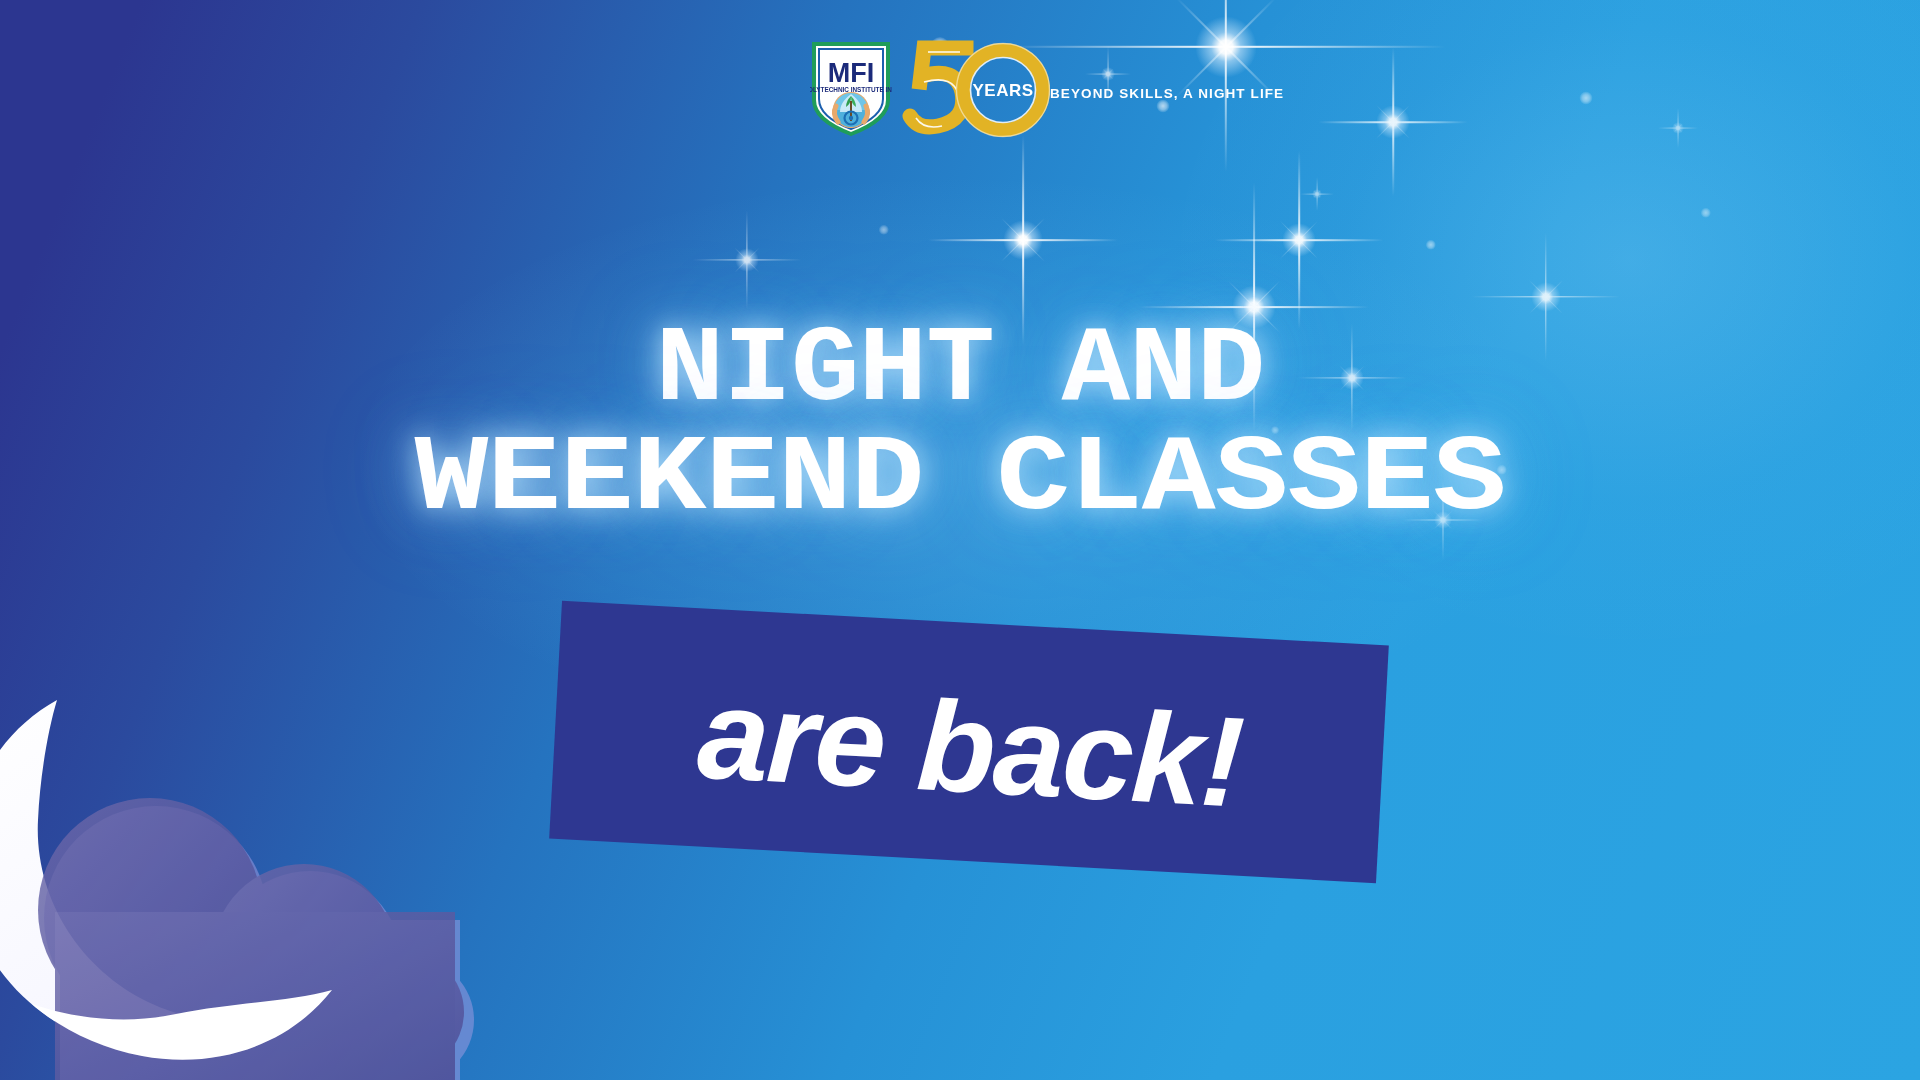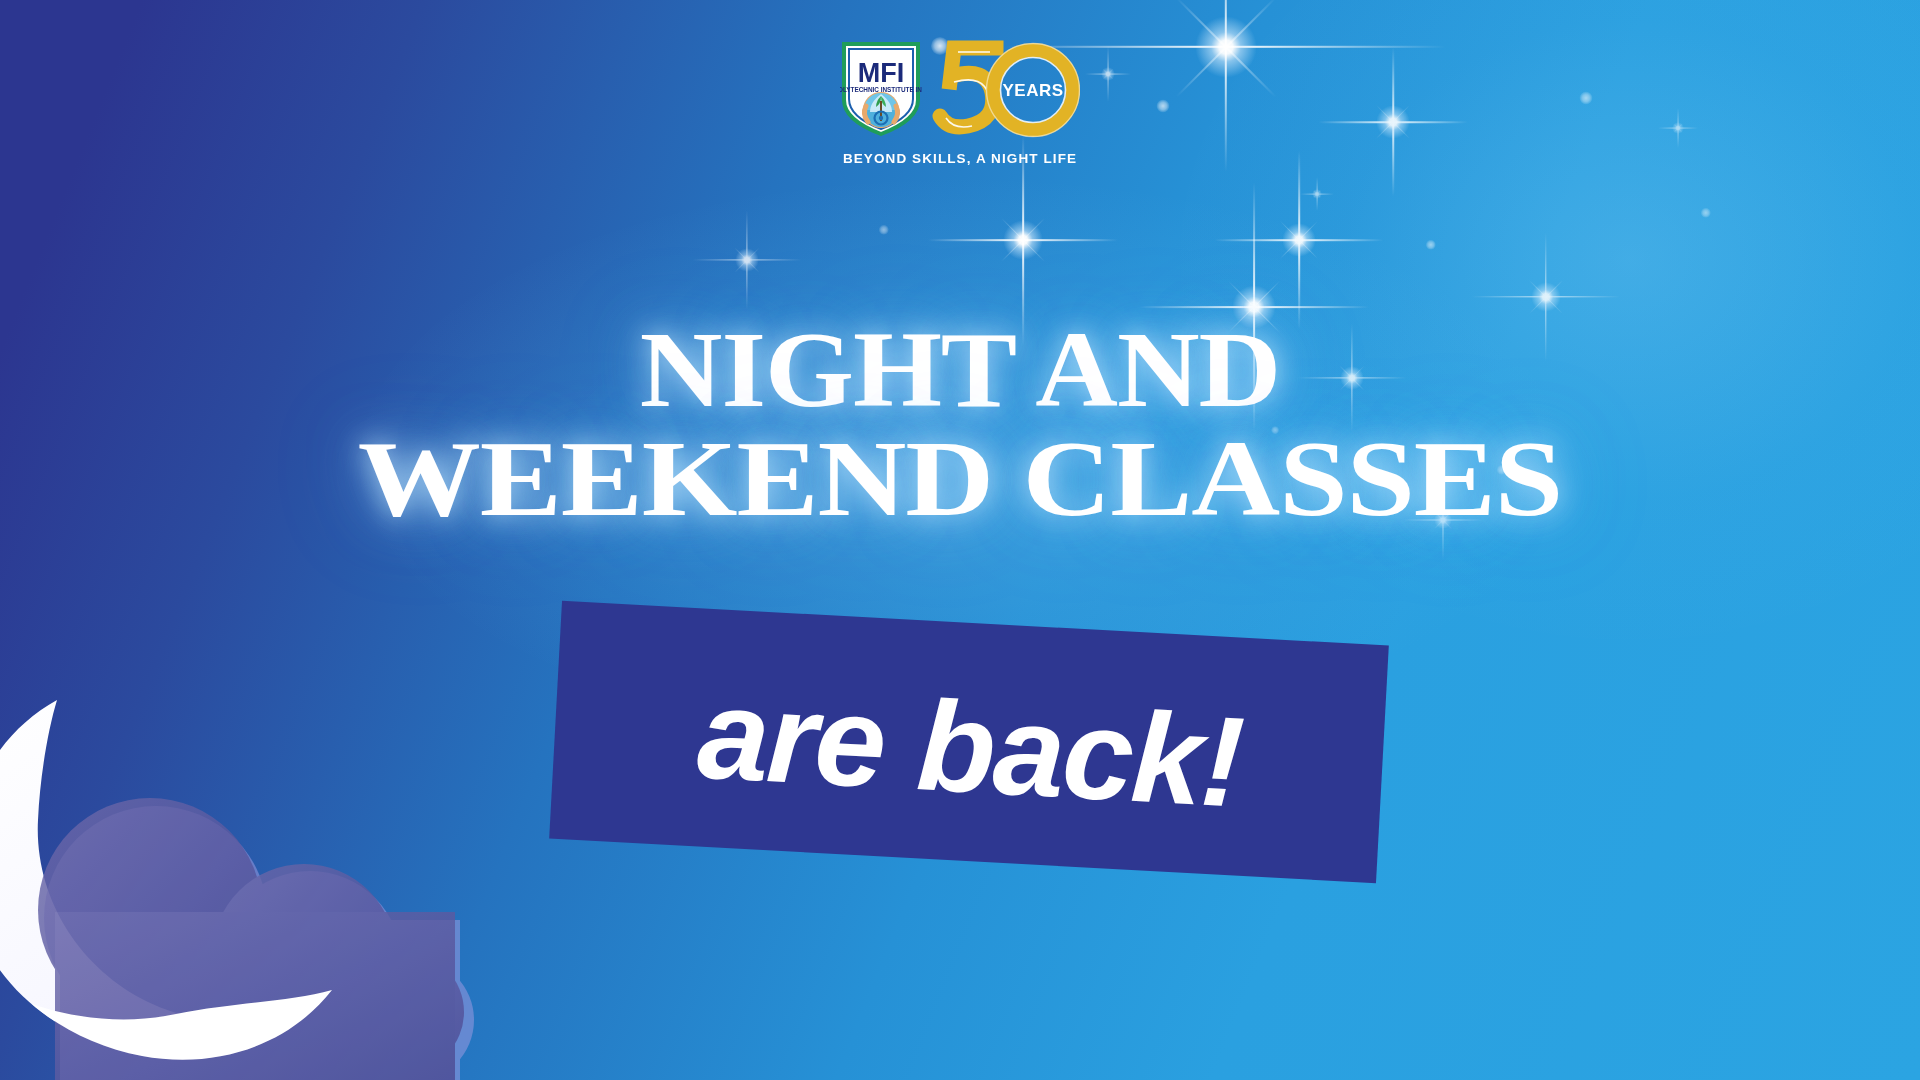--- a/index.html
+++ b/index.html
@@ -108,23 +108,22 @@
   }
 
   
   #logo-lockup {
     position: absolute;
     left: 50%;
     top: 36px;
     transform: translateX(-50%);
     width: 300px;
     display: flex;
-    flex-direction: column;
+    flex-direction: row;
     align-items: center;
-    justify-content: flex-end;
   }
   .logo-row {
     display: flex;
     align-items: center;
     justify-content: center;
     gap: 10px;
     height: 108px;
   }
   .tagline {
     margin-top: 7px;
@@ -137,21 +136,21 @@
   }
 
   
   #headline {
     position: absolute;
     left: 0;
     top: 318px;
     width: 1920px;
     text-align: center;
     color: #ffffff;
-    font-family: Liberation Serif, serif;
+    font-family: Liberation Mono, monospace;
     font-weight: bold;
     letter-spacing: -1px;
     line-height: 0.97;
     text-shadow:
        0 0 26px rgba(190,230,255,0.85),
        0 0 52px rgba(150,210,250,0.55),
        0 0 90px rgba(120,195,245,0.35);
   }
   #headline .line {
     display: block;

